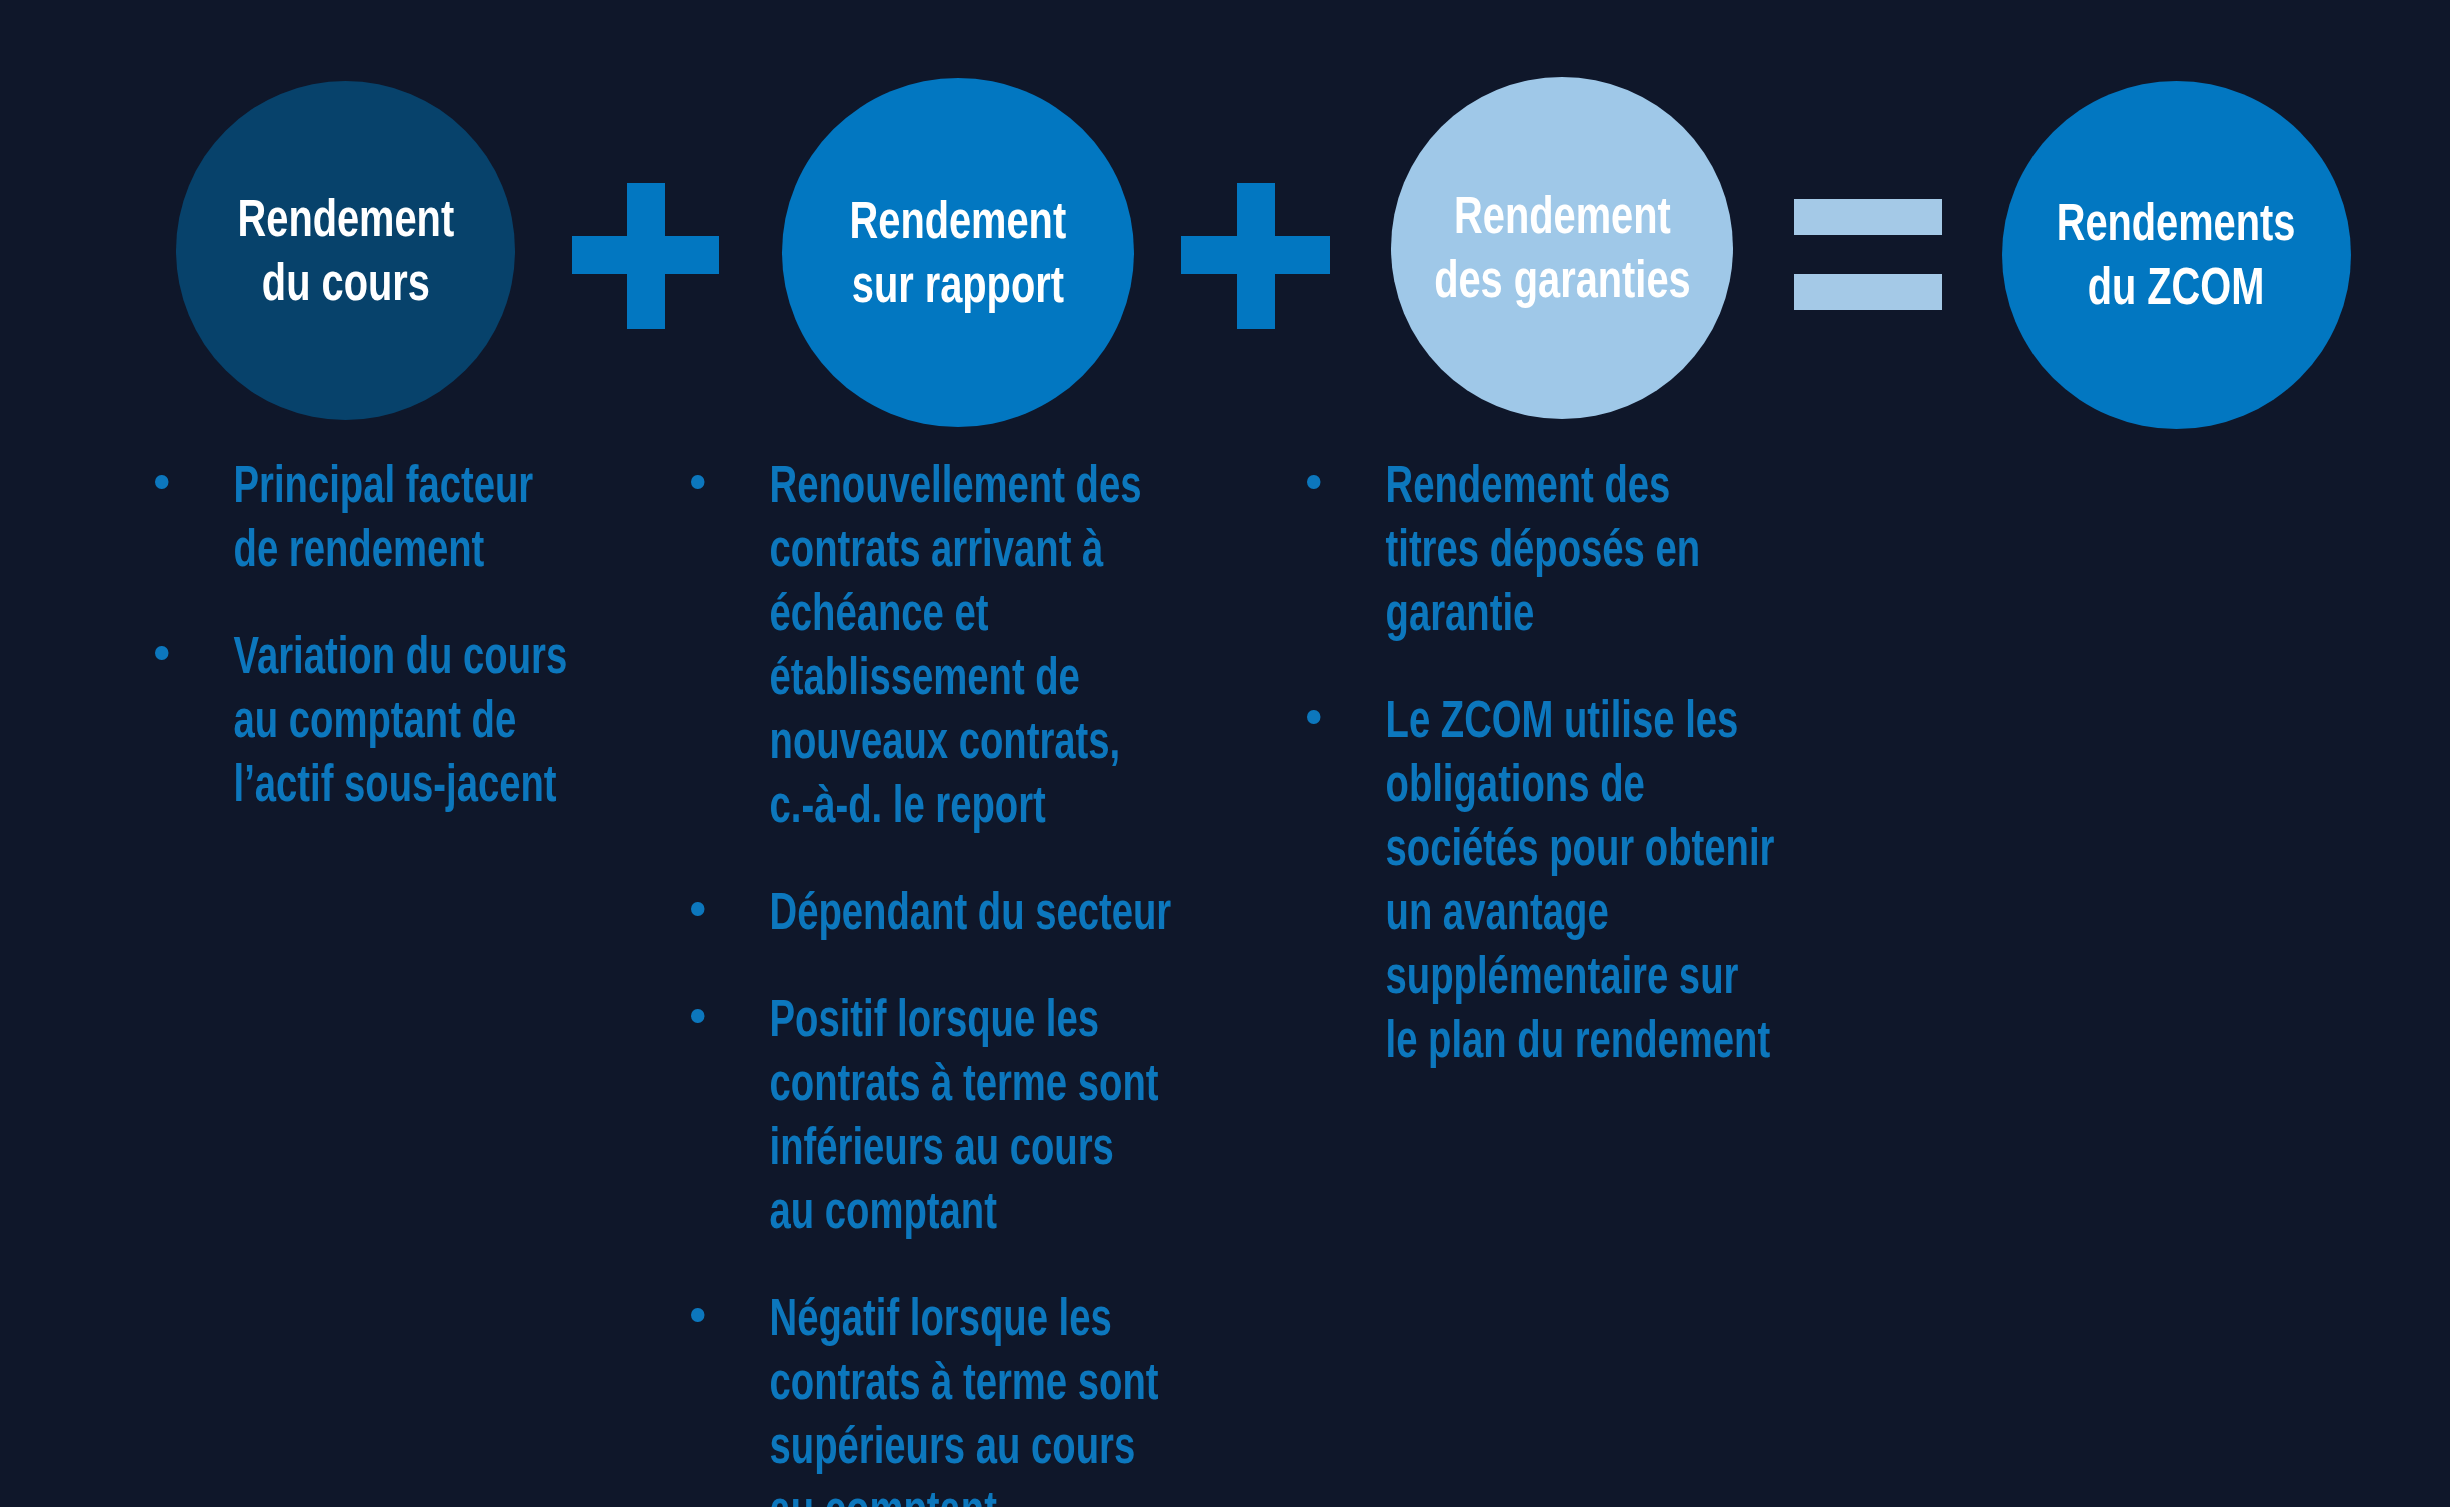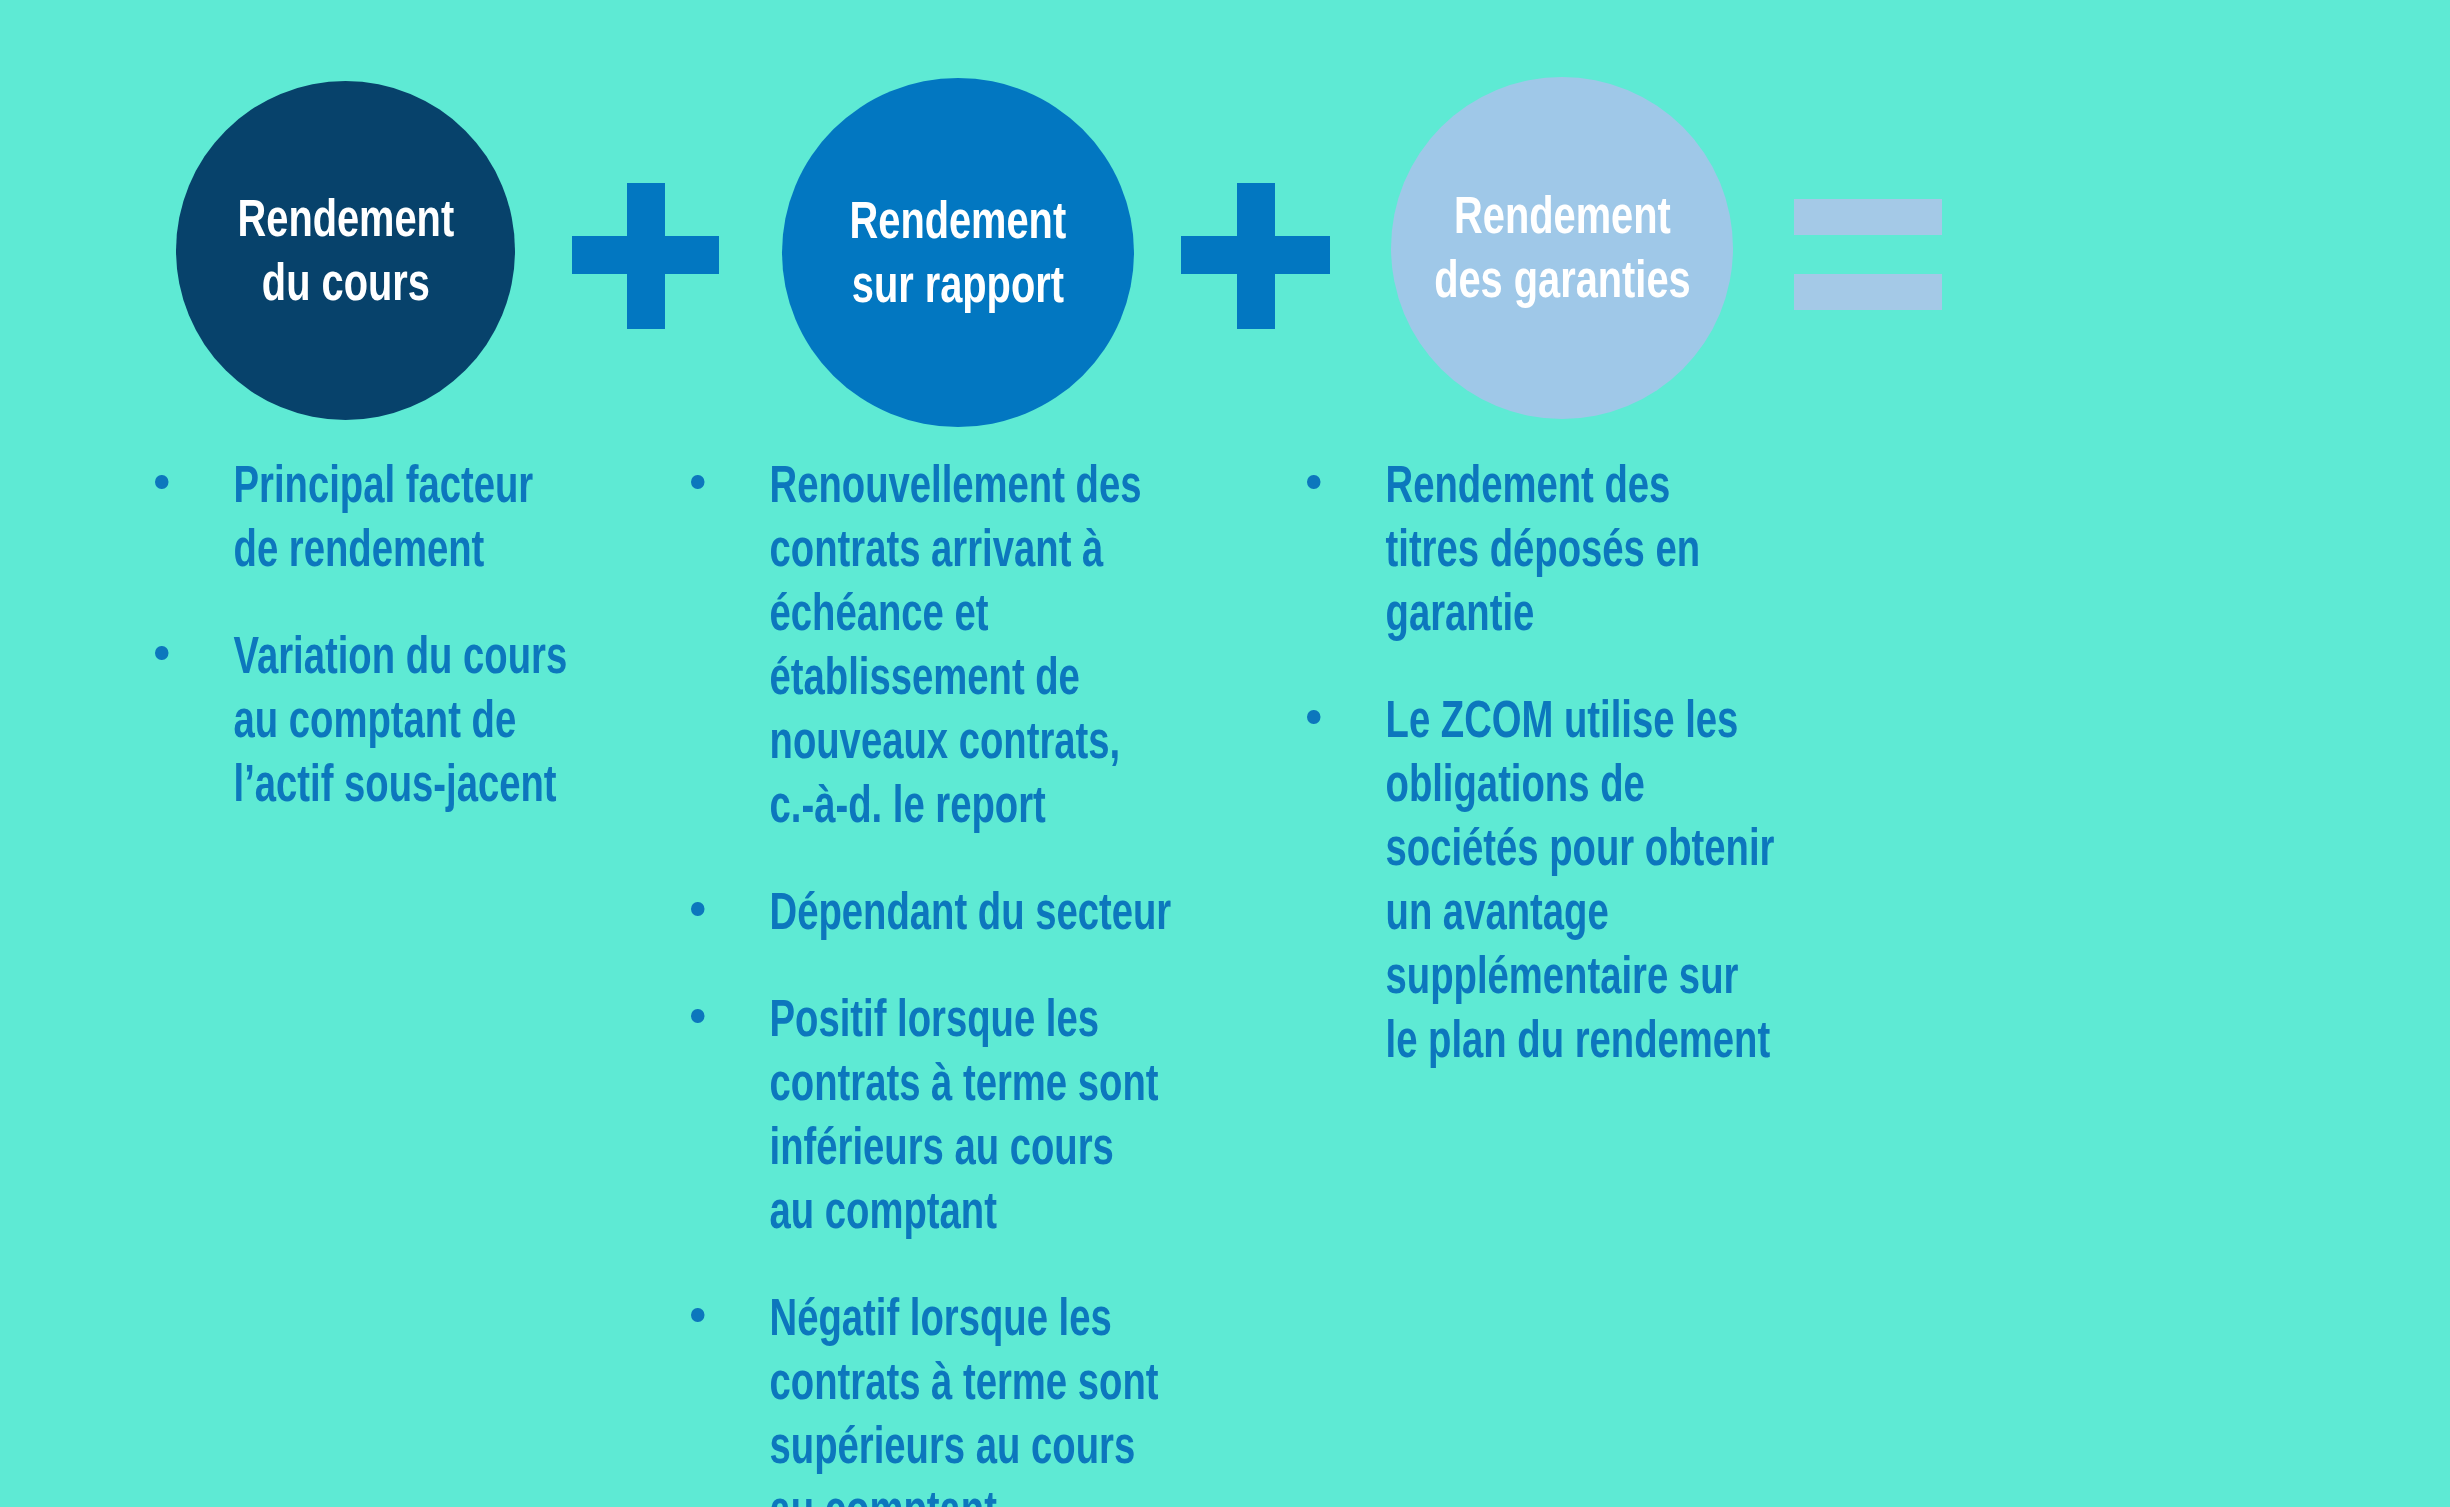--- a/index.html
+++ b/index.html
@@ -1,20 +1,20 @@
 <!DOCTYPE html>
 <html style="font-size:11.6px"><head>
 <meta charset="utf-8">
 <style>
   html, body { margin: 0; padding: 0; background: #ffffff; }
   .canvas {
     position: relative;
     width: 2450px;
     height: 1507px;
-    background: #5eead4;
+    background: #0f172a;
     font-family: "Liberation Sans", sans-serif;
     overflow: hidden;
   }
 
   
   .circle {
     position: absolute;
     border-radius: 50%;
     display: flex;
     align-items: center;
@@ -110,20 +110,24 @@
   <div class="circle circle-3">
     <div class="label">Rendement
 des garanties</div>
   </div>
 
   <div class="op equals" title="=">
     <span class="eq-bar eq-top"></span>
     <span class="eq-bar eq-bottom"></span>
   </div>
 
+  <div class="circle circle-4">
+    <div class="label">Rendements
+du ZCOM</div>
+  </div>
 
   <ul class="bullets col-1">
     <li>
       <span class="dot"></span>
       <span class="btxt">Principal facteur
 de rendement</span>
     </li>
     <li>
       <span class="dot"></span>
       <span class="btxt">Variation du cours

